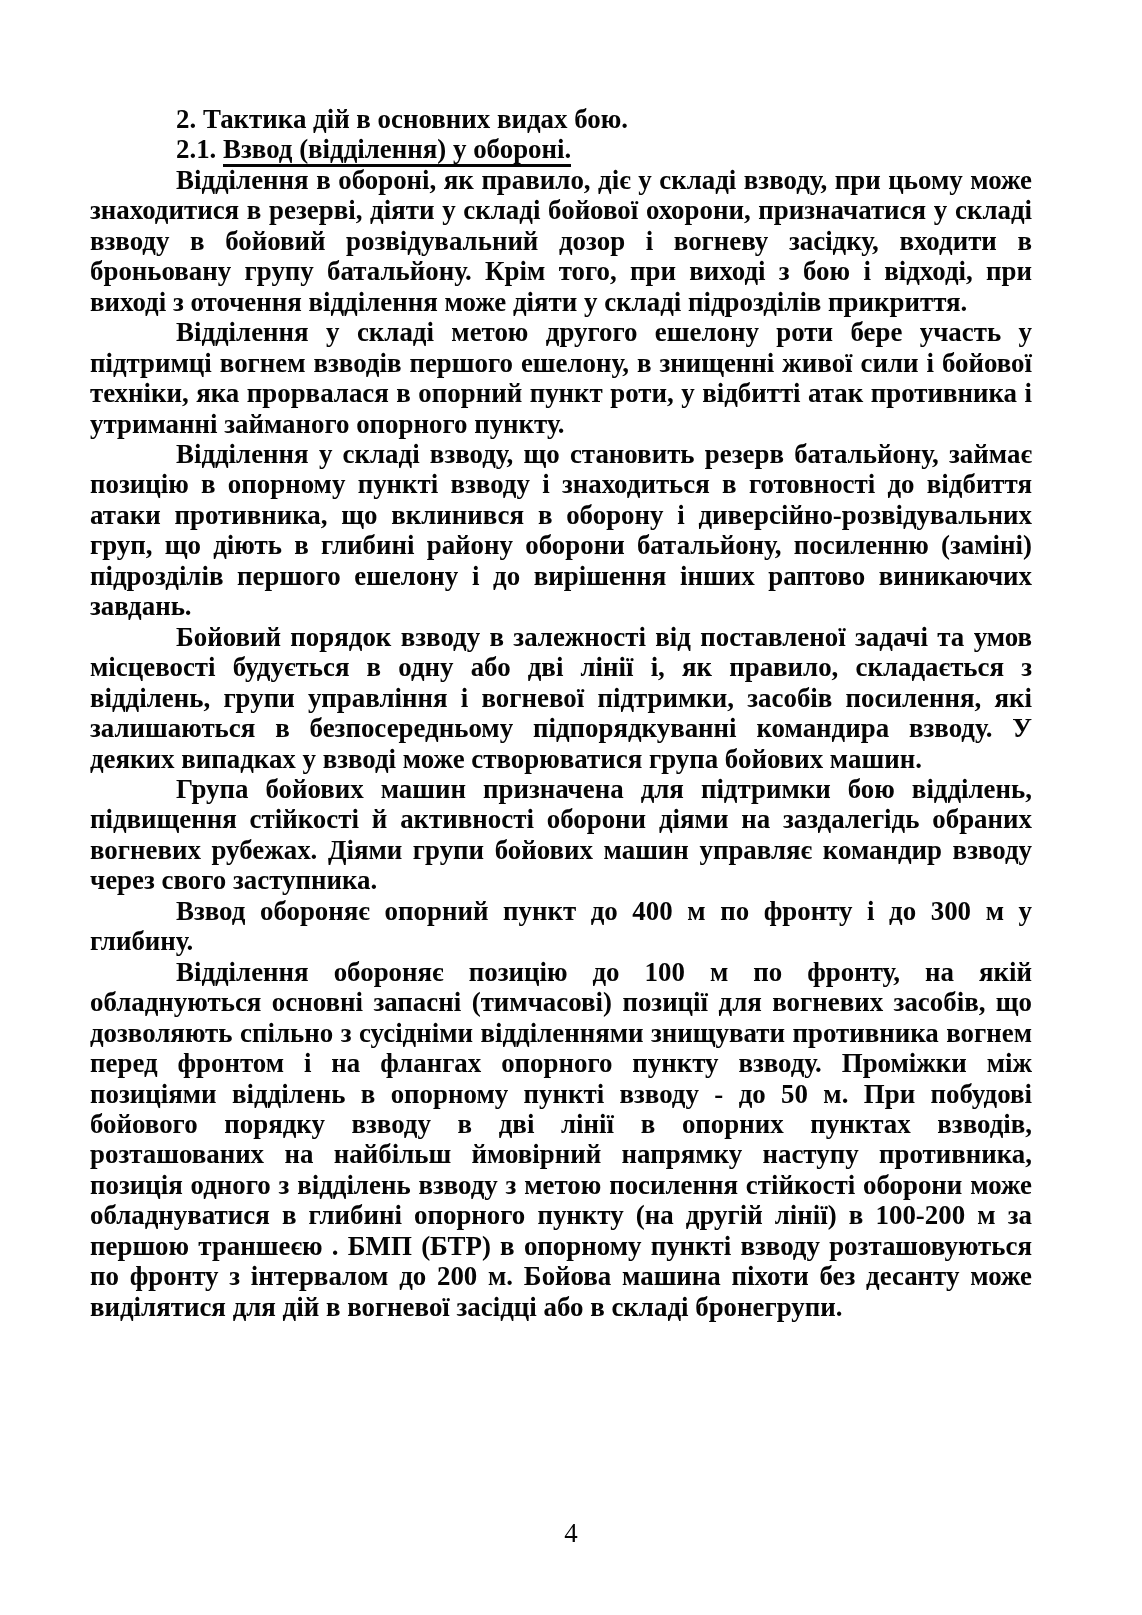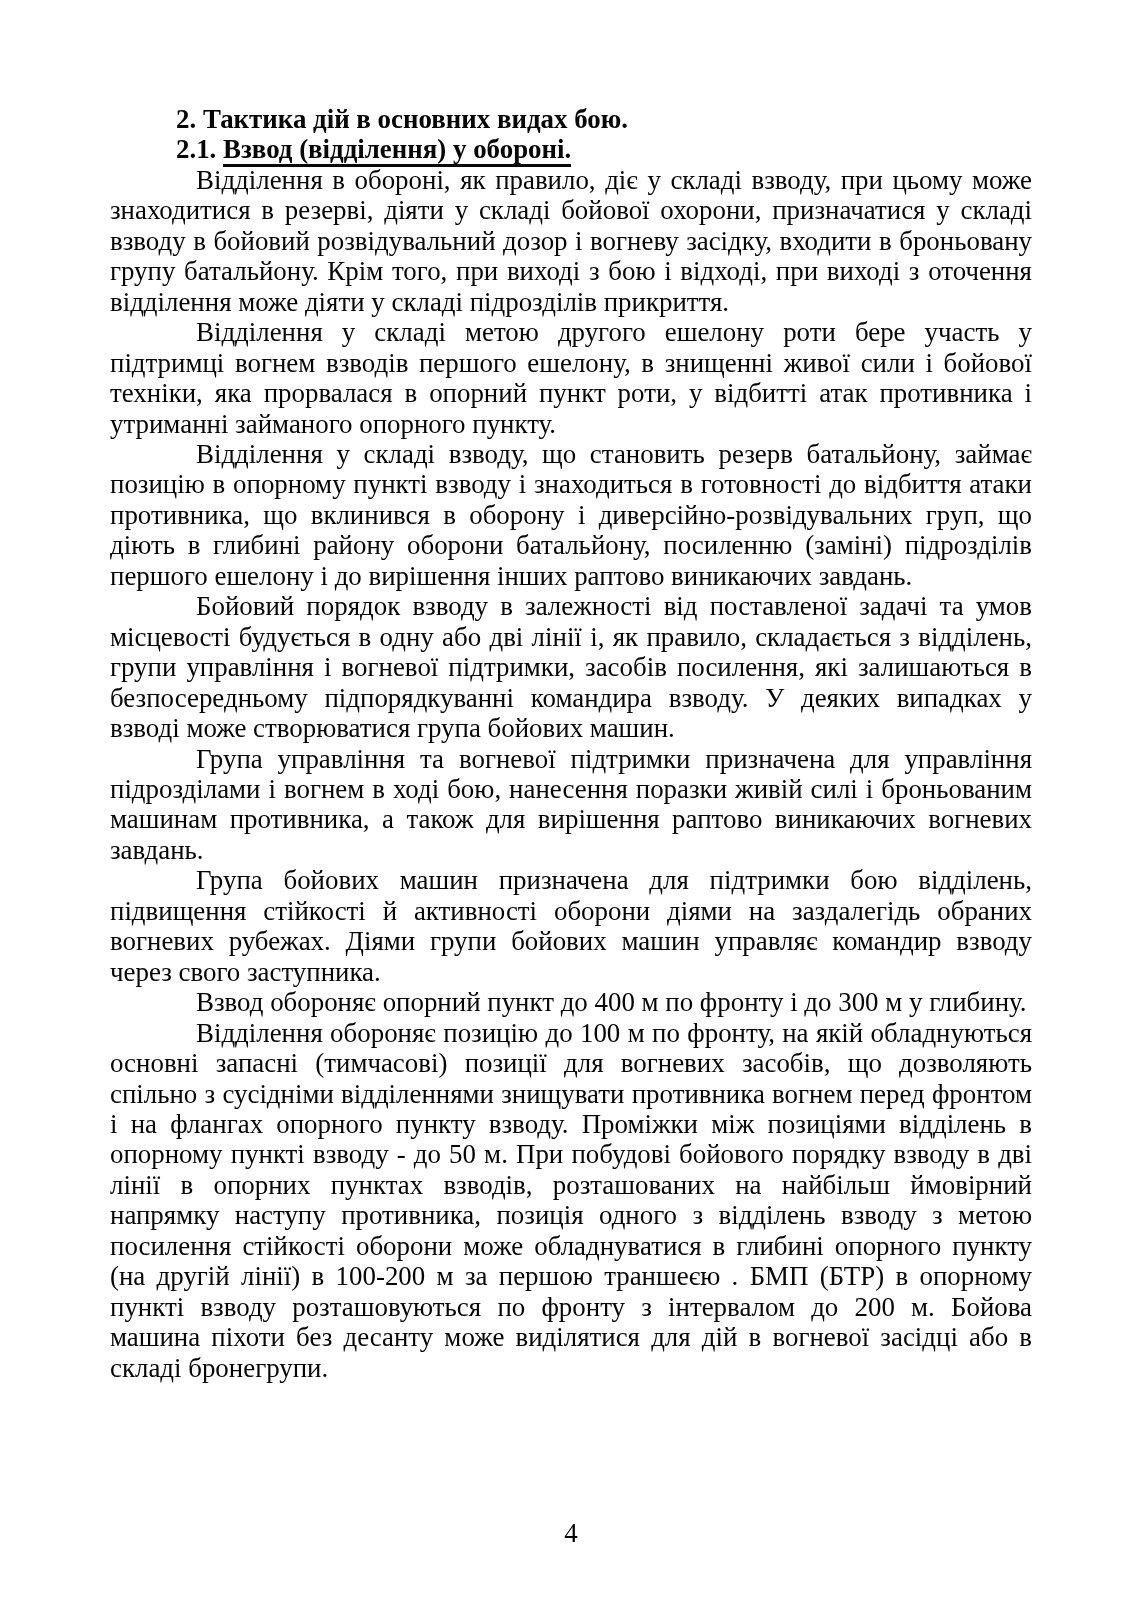--- a/index.html
+++ b/index.html
@@ -32,23 +32,22 @@
   }
   .doc-heading,
   .doc-subheading {
     font-weight: bold;
     text-align: left;
   }
   .doc-subheading .underlined {
     border-bottom: 3px solid #050505;
   }
   .doc-paragraph {
-    font-weight: normal;
+    font-weight: bold;
     text-align: justify;
-    margin-left: 20px;
   }
   .page-number {
     position: absolute;
     left: 0;
     top: 1518px;
     width: 1142px;
     text-align: center;
     font-size: 26.9px;
     line-height: 30.45px;
   }
@@ -56,19 +55,18 @@
 </head>
 <body>
 
 <div class="page-text">
   <h1 class="doc-heading">2. Тактика дій в основних видах бою.</h1>
   <h2 class="doc-subheading"><span>2.1. </span><span class="underlined">Взвод (відділення) у обороні.</span></h2>
   <p class="doc-paragraph">Відділення в обороні, як правило, діє у складі взводу, при цьому може знаходитися в резерві, діяти у складі бойової охорони, призначатися у складі взводу в бойовий розвідувальний дозор і вогневу засідку, входити в броньовану групу батальйону. Крім того, при виході з бою і відході, при виході з оточення відділення може діяти у складі підрозділів прикриття.</p>
   <p class="doc-paragraph">Відділення у складі метою другого ешелону роти бере участь у підтримці вогнем взводів першого ешелону, в знищенні живої сили і бойової техніки, яка прорвалася в опорний пункт роти, у відбитті атак противника і утриманні займаного опорного пункту.</p>
   <p class="doc-paragraph">Відділення у складі взводу, що становить резерв батальйону, займає позицію в опорному пункті взводу і знаходиться в готовності до відбиття атаки противника, що вклинився в оборону і диверсійно-розвідувальних груп, що діють в глибині району оборони батальйону, посиленню (заміні) підрозділів першого ешелону і до вирішення інших раптово виникаючих завдань.</p>
   <p class="doc-paragraph">Бойовий порядок взводу в залежності від поставленої задачі та умов місцевості будується в одну або дві лінії і, як правило, складається з відділень, групи управління і вогневої підтримки, засобів посилення, які залишаються в безпосередньому підпорядкуванні командира взводу. У деяких випадках у взводі може створюватися група бойових машин.</p>
-  <p class="doc-paragraph">Група управління та вогневої підтримки призначена для управління підрозділами і вогнем в ході бою, нанесення поразки живій силі і броньованим машинам противника, а також для вирішення раптово виникаючих вогневих завдань.</p>
   <p class="doc-paragraph">Група бойових машин призначена для підтримки бою відділень, підвищення стійкості й активності оборони діями на заздалегідь обраних вогневих рубежах. Діями групи бойових машин управляє командир взводу через свого заступника.</p>
   <p class="doc-paragraph">Взвод обороняє опорний пункт до 400 м по фронту і до 300 м у глибину.</p>
   <p class="doc-paragraph">Відділення обороняє позицію до 100 м по фронту, на якій обладнуються основні запасні (тимчасові) позиції для вогневих засобів, що дозволяють спільно з сусідніми відділеннями знищувати противника вогнем перед фронтом і на флангах опорного пункту взводу. Проміжки між позиціями відділень в опорному пункті взводу - до 50 м. При побудові бойового порядку взводу в дві лінії в опорних пунктах взводів, розташованих на найбільш ймовірний напрямку наступу противника, позиція одного з відділень взводу з метою посилення стійкості оборони може обладнуватися в глибині опорного пункту (на другій лінії) в 100-200 м за першою траншеєю . БМП (БТР) в опорному пункті взводу розташовуються по фронту з інтервалом до 200 м. Бойова машина піхоти без десанту може виділятися для дій в вогневої засідці або в складі бронегрупи.</p>
 </div>
 
 <div class="page-number">4</div>
 
 </body></html>

